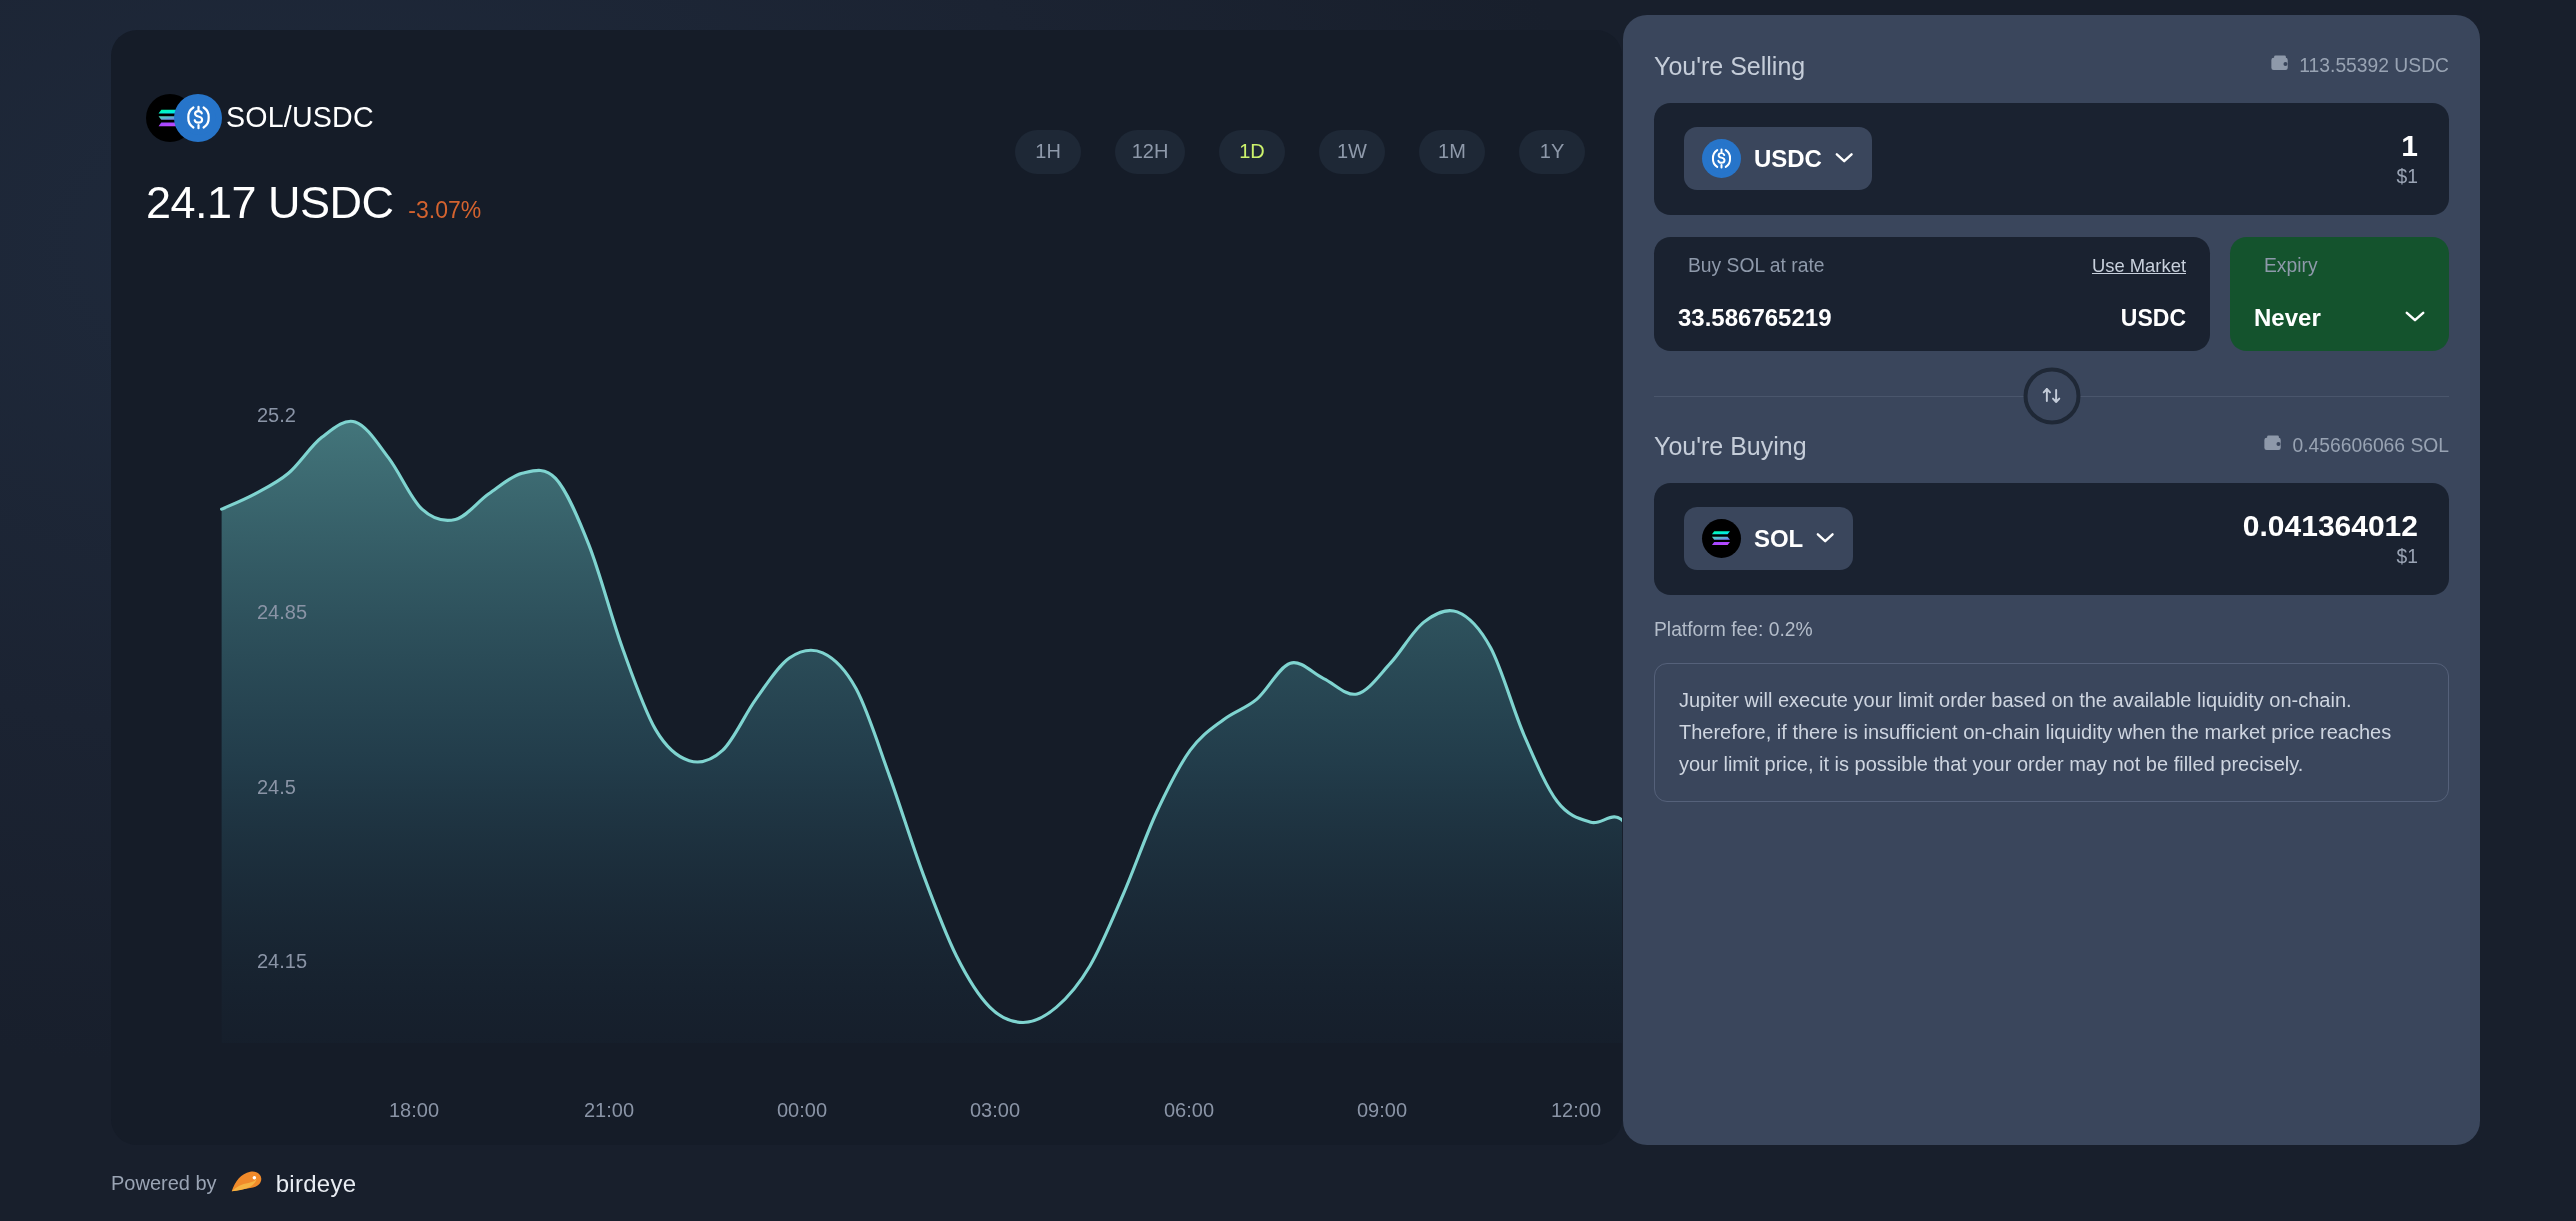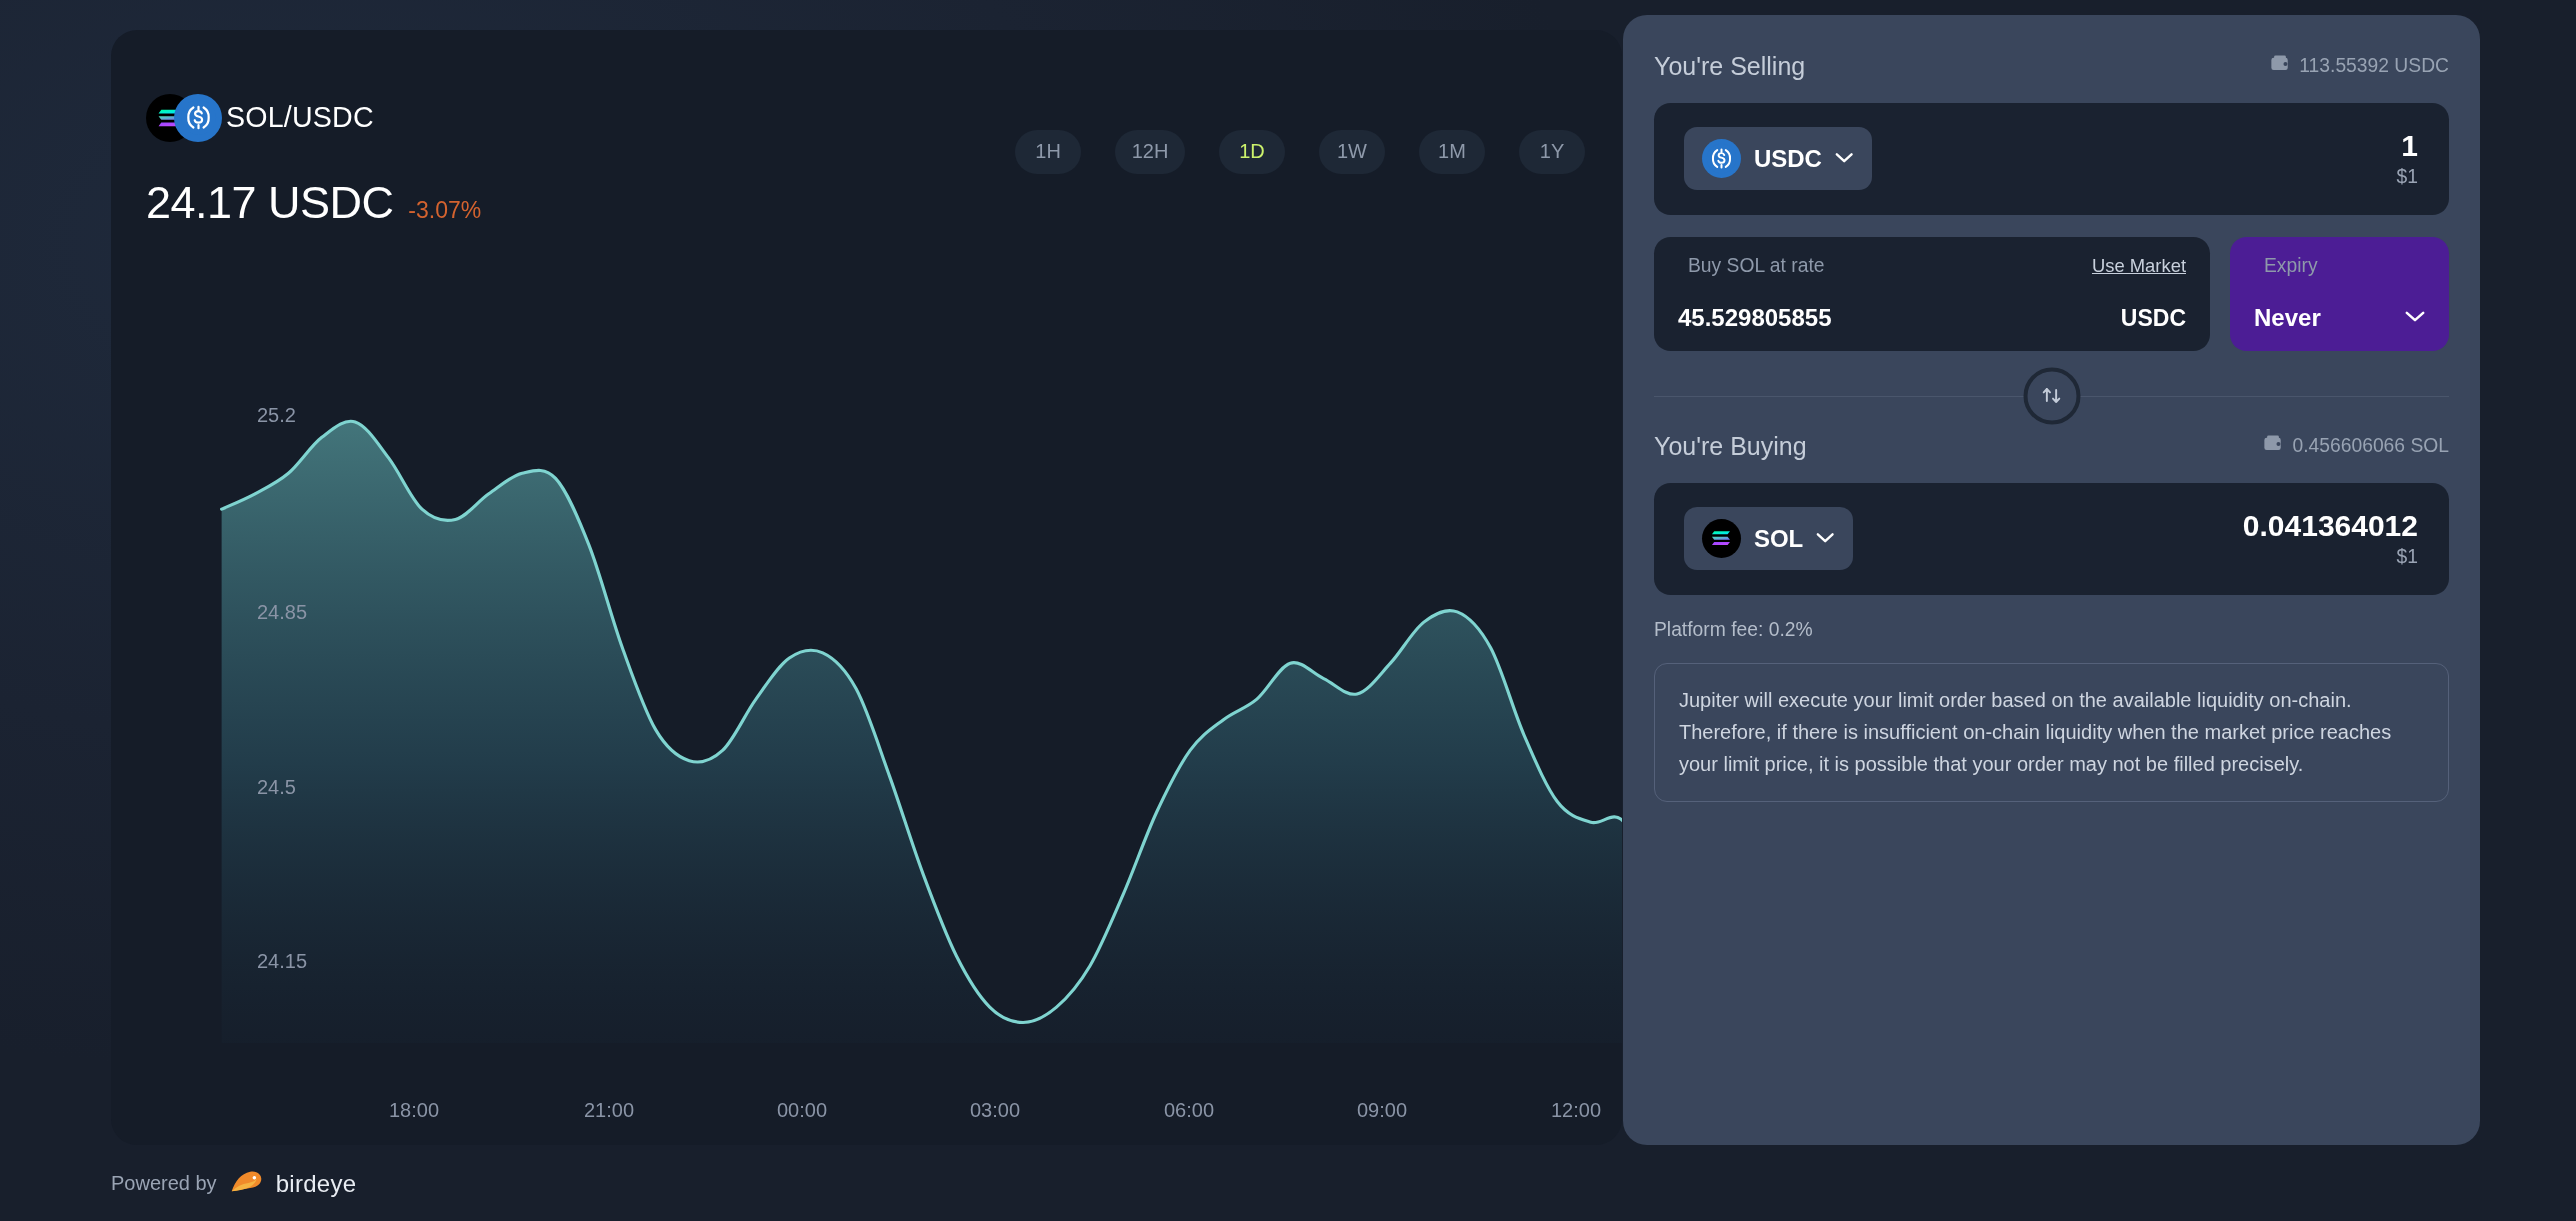--- a/index.html
+++ b/index.html
@@ -122,21 +122,21 @@
   .amt { font-size: 30px; color: #fff; font-weight: 700; line-height: 1.12; }
   .amt-usd { font-size: 19.3px; color: #9aa4b4; margin-top: 3.7px; }
 
   .mid-row { display: flex; gap: 20px; margin-top: 22px; }
   .rate-box {
     flex: 1 1 auto; background: #1a2230; border-radius: 16.6px;
     height: 114px; padding: 18.4px 24px;
     display: flex; flex-direction: column; justify-content: space-between;
   }
   .expiry-box {
-    width: 219px; background: #4c1d95; border-radius: 16.6px;
+    width: 219px; background: #14532d; border-radius: 16.6px;
     height: 114px; padding: 18.4px 24px;
     display: flex; flex-direction: column; justify-content: space-between;
   }
   .box-top { display: flex; align-items: center; justify-content: space-between; }
   .box-label { font-size: 19.3px; color: #8e99aa; margin-left: 10px; }
   .use-market {
     font-size: 18.4px; color: #c8d0dc; text-decoration: underline; cursor: pointer;
   }
   .box-bot { display: flex; align-items: center; justify-content: space-between; }
   .box-val { font-size: 24px; color: #fff; font-weight: 700; }
@@ -321,21 +321,21 @@
       </div>
     </div>
 
     <div class="mid-row">
       <div class="rate-box">
         <div class="box-top">
           <span class="box-label">Buy SOL at rate</span>
           <span class="use-market">Use Market</span>
         </div>
         <div class="box-bot">
-          <span class="box-val">45.529805855</span>
+          <span class="box-val">33.586765219</span>
           <span class="box-unit">USDC</span>
         </div>
       </div>
       <div class="expiry-box">
         <div class="box-top">
           <span class="box-label">Expiry</span>
         </div>
         <div class="box-bot">
           <span class="box-val">Never</span>
           <span>

